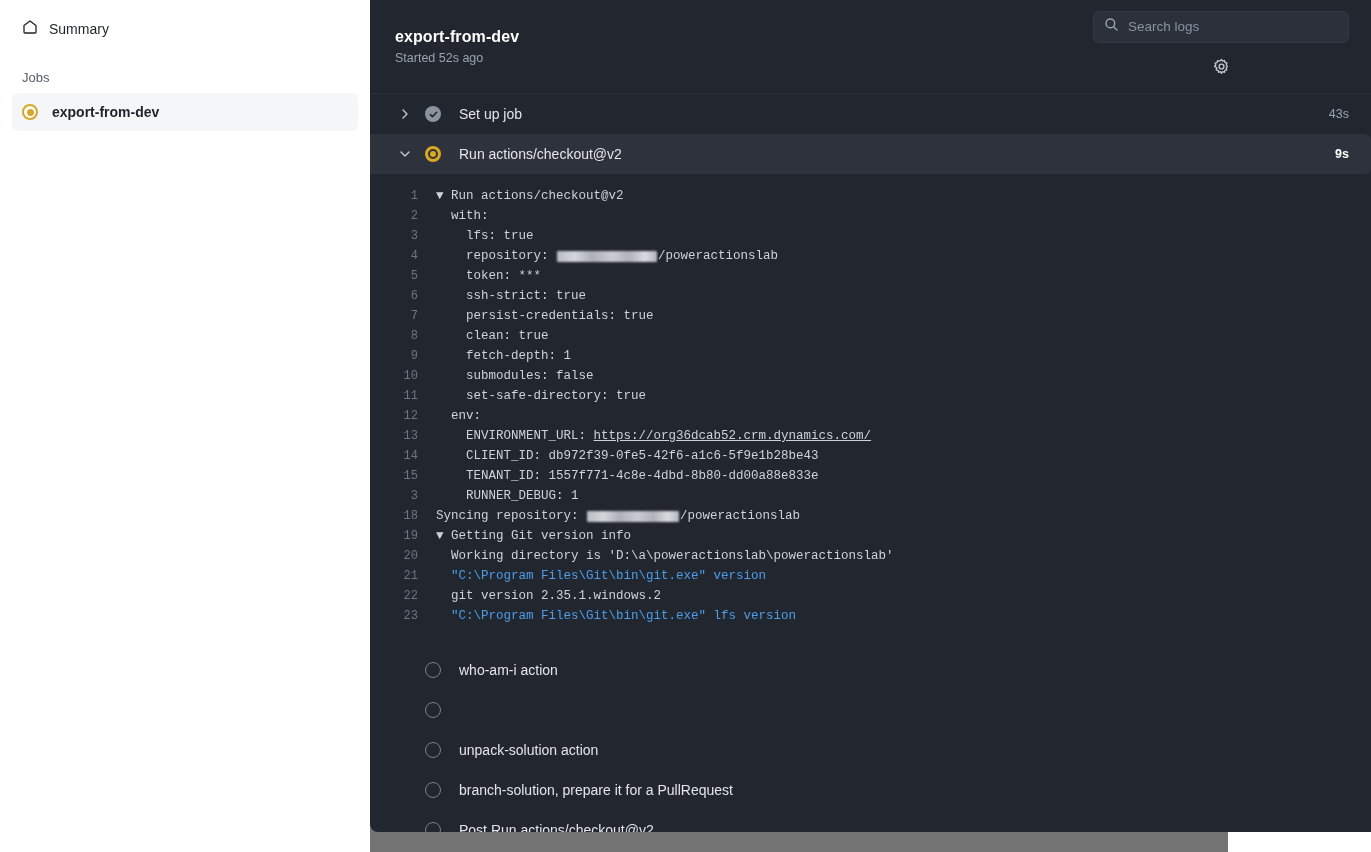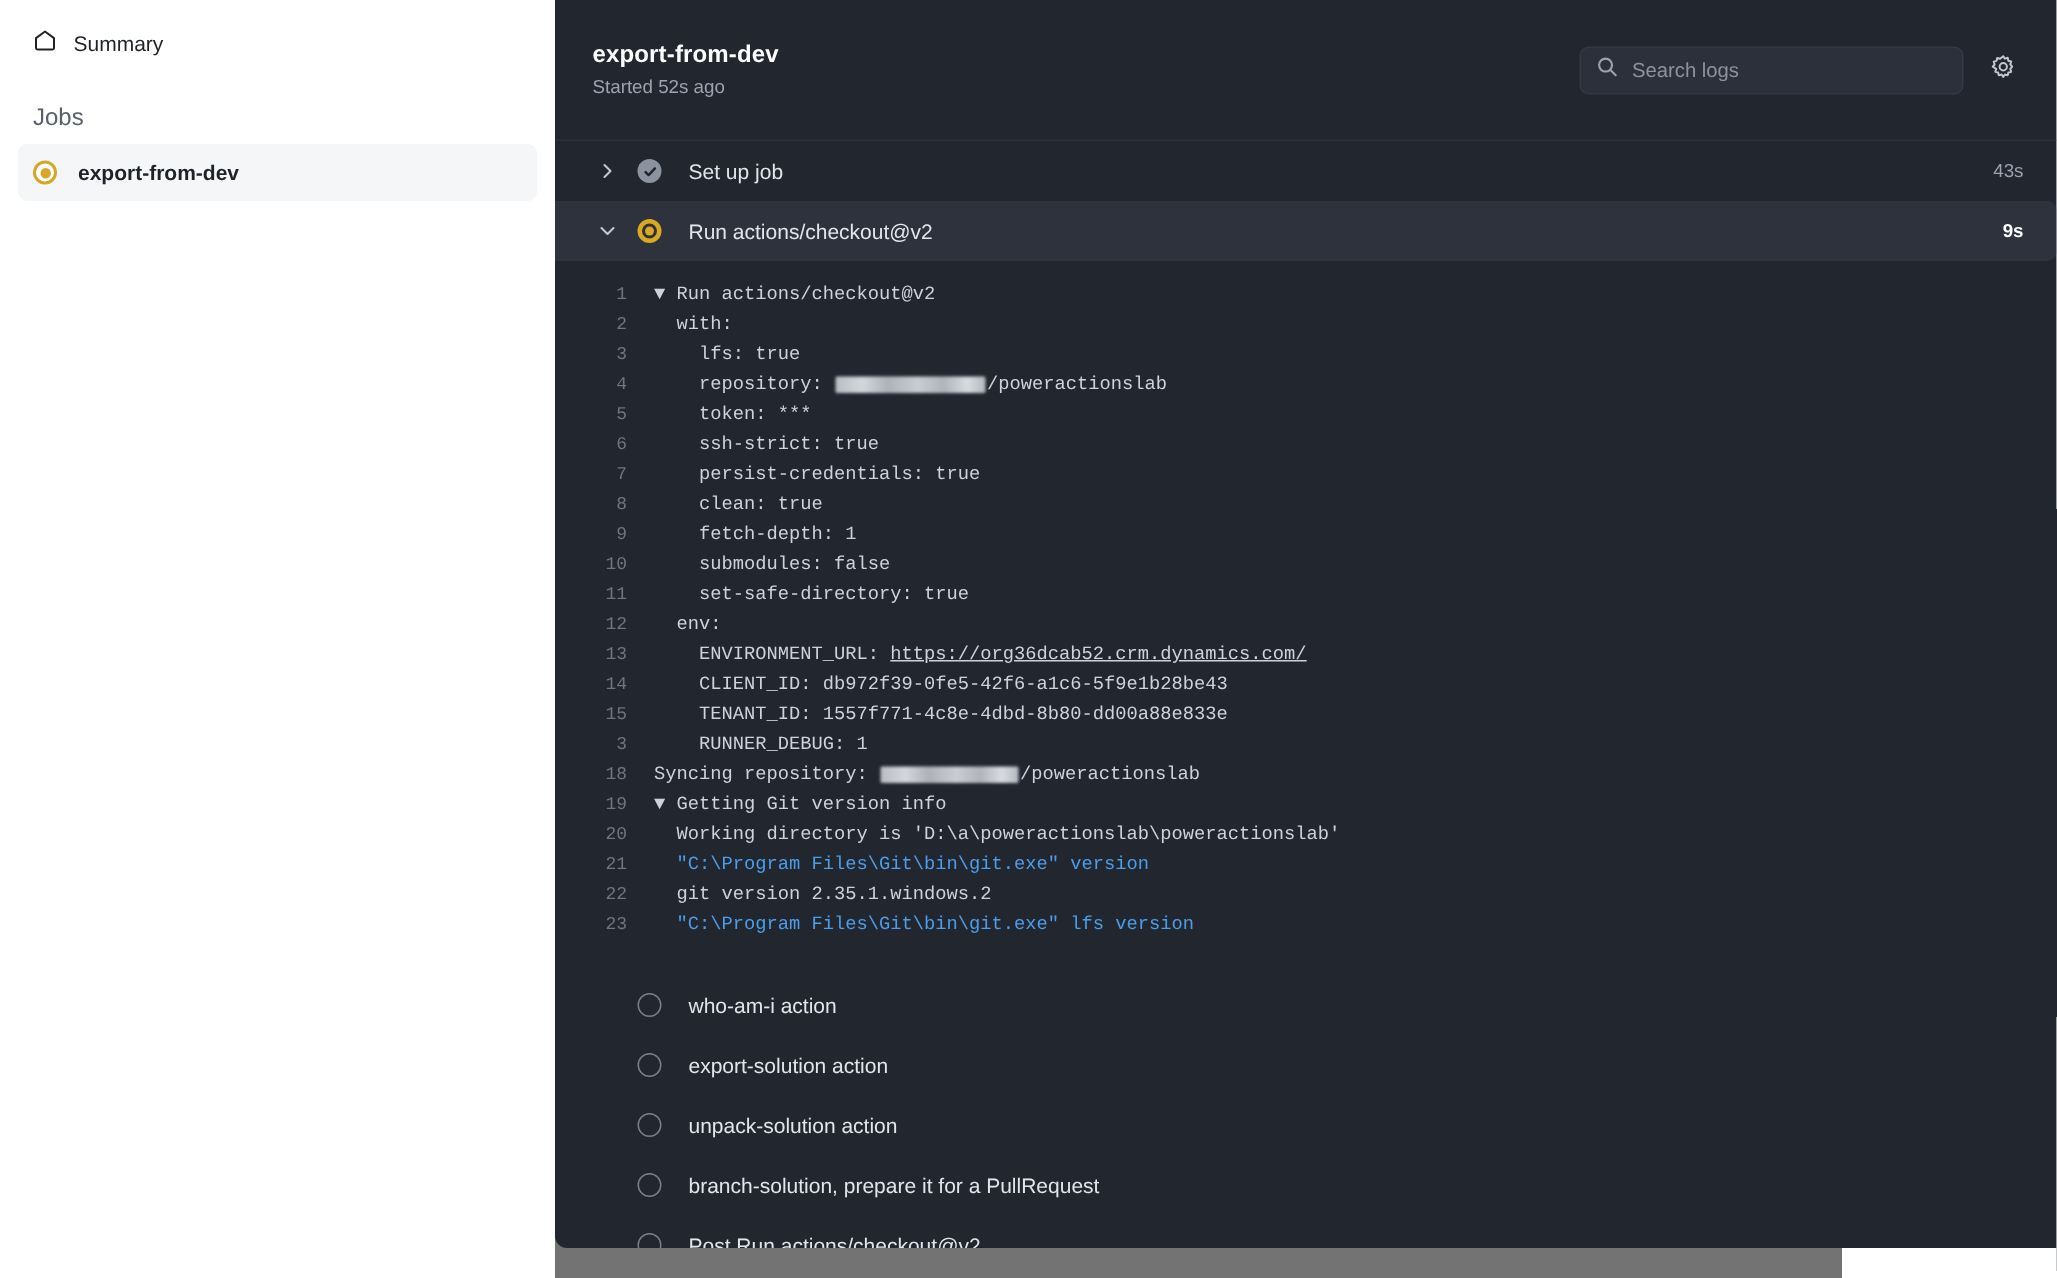--- a/index.html
+++ b/index.html
@@ -37,21 +37,21 @@
     border-radius: 6px;
     cursor: pointer;
   }
   .summary-row .label {
     font-size: 14px;
     color: #1f2328;
   }
 
   .jobs-heading {
     margin: 26px 0 8px 10px;
-    font-size: 16px;
+    font-size: 13px;
     color: #57606a;
   }
 
   .job-row {
     display: flex;
     align-items: center;
     gap: 14px;
     height: 38px;
     padding: 0 10px;
     border-radius: 6px;
@@ -112,20 +112,21 @@
   .panel-sub {
     margin-top: 5px;
     font-size: 12.5px;
     color: #9aa3af;
   }
 
   .header-right {
     display: flex;
     align-items: center;
     gap: 12px;
+    flex-direction: column;
   }
   .search-box {
     width: 256px;
     height: 32px;
     background: #2b303b;
     border: 1px solid #333945;
     border-radius: 6px;
     display: flex;
     align-items: center;
     gap: 9px;
@@ -405,21 +406,20 @@
           <span class="step-icon">
             <span class="pending-circle"></span>
           </span>
           <span class="step-label">who-am-i action</span>
         </div>
         <div class="pending-row">
           <span class="chev-spacer"></span>
           <span class="step-icon">
             <span class="pending-circle"></span>
           </span>
-          <span class="step-label">export-solution action</span>
         </div>
         <div class="pending-row">
           <span class="chev-spacer"></span>
           <span class="step-icon">
             <span class="pending-circle"></span>
           </span>
           <span class="step-label">unpack-solution action</span>
         </div>
         <div class="pending-row">
           <span class="chev-spacer"></span>

